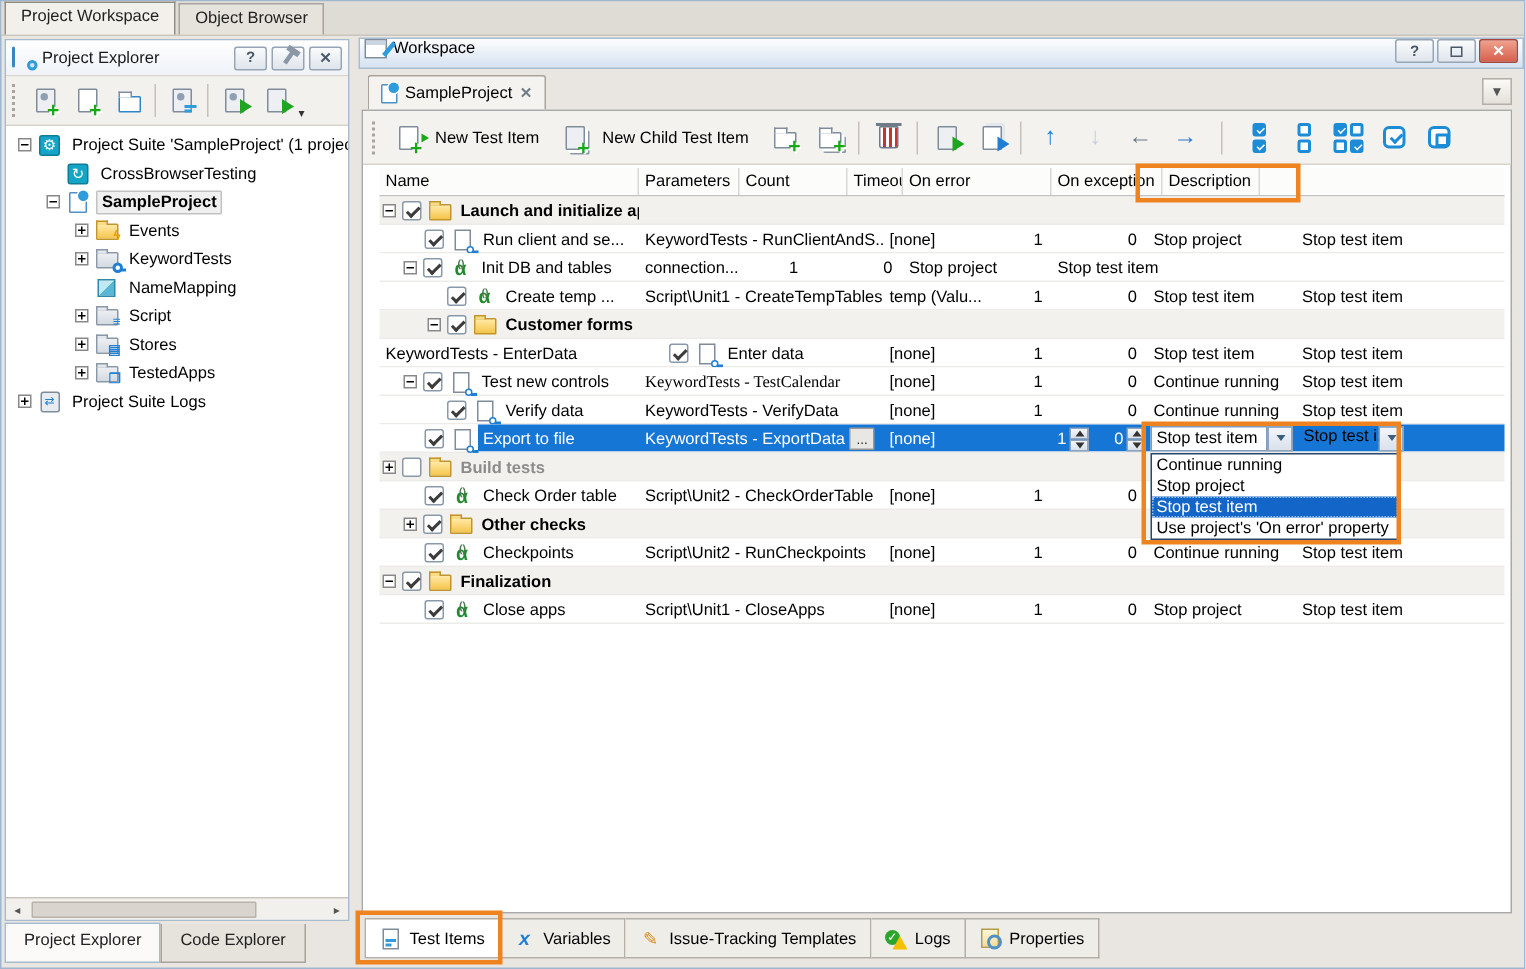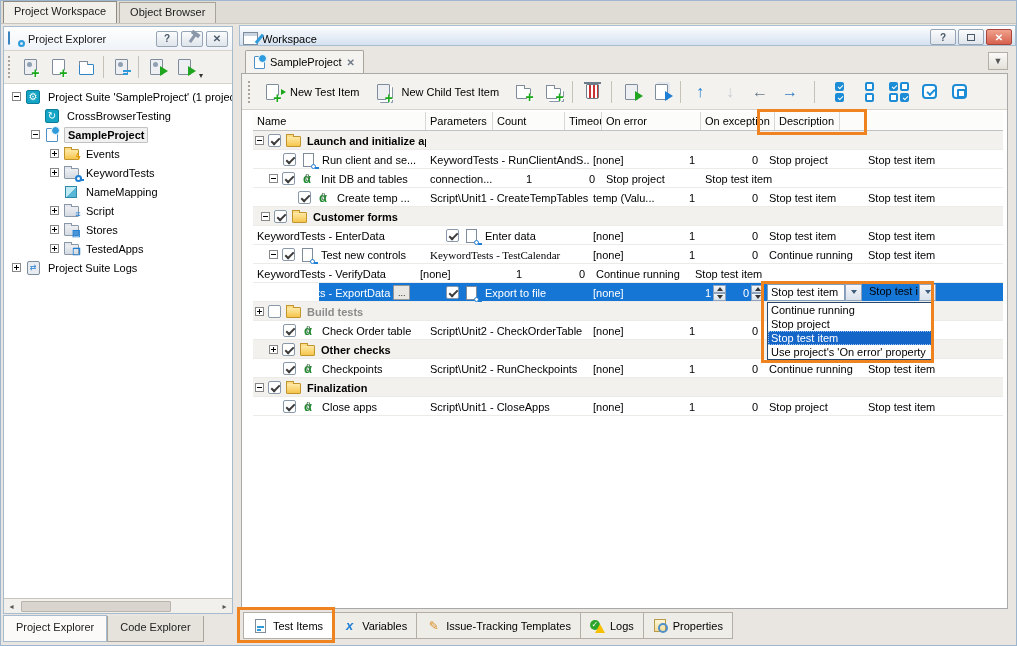--- a/index.html
+++ b/index.html
@@ -71,21 +71,21 @@
 
   .lp-scroll{height:15px;border-top:1px solid #C9C5BC;background:#F2F0EC;display:flex;align-items:center}
   .sbtn{width:15px;height:13px;display:flex;align-items:center;justify-content:center;font-size:8px;color:#555}
   .sthumb{height:11px;background:#D9D5CE;border:1px solid #B8B4AC;border-radius:1px;width:150px;margin-left:2px}
   .lp-tabs{position:absolute;left:2px;top:615px;display:flex;height:26px}
   .lp-tab{padding:5px 12px;border:1px solid #A8A49C;border-top:none;background:#E6E3DC;color:#222}
   .lp-tab.active{background:#FBFAF8;border-top:1px solid #FBFAF8;margin-top:-1px;border-color:#A7BBCF}
 
   
   .ws{position:absolute;left:238px;top:24px;width:777px;height:619px}
-  .ws-header{position:absolute;left:0;top:0;width:100%;height:21px;background:linear-gradient(#FDFDFE,#D5E2F1);border:1px solid #A9BDD1;display:flex;align-items:flex-end;padding:0 3px}
+  .ws-header{position:absolute;left:0;top:0;width:100%;height:21px;background:linear-gradient(#FDFDFE,#D5E2F1);border:1px solid #A9BDD1;display:flex;align-items:flex-start;padding:0 3px}
   .ws-title{margin-left:4px;flex:1}
   .ws-btn{width:26px;height:16px;margin-left:2px;border:1px solid #96A4B4;border-radius:2px;background:linear-gradient(#FAFBFC,#DFE5EC);display:flex;align-items:center;justify-content:center;font-size:10px;font-weight:bold;color:#4A5868}
   .ws-btn.close{background:linear-gradient(#F0A18D,#D6604C);border-color:#A8453A;color:#fff}
   .minbox{width:8px;height:7px;border:1px solid #4A5868}
   .ws-tabbar{position:absolute;left:0;top:23px;width:100%;height:25px;display:flex;align-items:flex-end;padding-left:6px}
   .ws-tab{height:23px;display:flex;align-items:center;gap:5px;padding:0 8px;background:#F5F3EF;border:1px solid #A8A49C;border-bottom:none;border-radius:2px 2px 0 0}
   .ws-tab .x{color:#6E7B88;font-weight:bold;font-size:10px}
   .tab-chevron{position:absolute;right:8px;top:4px;width:20px;height:18px;border:1px solid #B3AFA7;background:linear-gradient(#FBFAF8,#E4E1DA);display:flex;align-items:center;justify-content:center;color:#555;font-size:9px}
   .ws-main{position:absolute;left:2px;top:48px;width:767px;height:536px;background:#fff;border:1px solid #A9A9A9}
   .ws-toolbar{height:36px;display:flex;align-items:center;background:#F4F2EE;border-bottom:1px solid #D8D4CC;padding-left:4px;gap:2px}
@@ -488,21 +488,21 @@
               <span>1</span>
             </div>
             <div class="cell right" style="flex: 0 0 37px;">
               <span>0</span>
             </div>
             <div class="cell txt" style="flex: 0 0 99px;">Stop test item</div>
             <div class="cell txt" style="flex: 0 0 74px;">Stop test item</div>
             <div class="cell txt" style="flex: 0 0 65px;"></div>
           </div>
           <div class="grow group">
-            <div class="cell name-cell" style="flex: 0 0 173px; padding-left: 8px;">
+            <div class="cell name-cell" style="flex: 0 0 173px; padding-left: 19px; margin-left: 13px;">
               <span class="exp"></span>
               <span class="gcb ck"></span>
               <span class="gicon">
                 <span class="mini-fo"></span>
               </span>
               <span class="row-label">Customer forms</span>
             </div>
           </div>
           <div class="grow">
             <div class="cell txt" style="flex: 0 0 163px;">KeywordTests - EnterData</div>
@@ -543,43 +543,52 @@
               <span>1</span>
             </div>
             <div class="cell right" style="flex: 0 0 37px;">
               <span>0</span>
             </div>
             <div class="cell txt" style="flex: 0 0 99px;">Continue running</div>
             <div class="cell txt" style="flex: 0 0 74px;">Stop test item</div>
             <div class="cell txt" style="flex: 0 0 65px;"></div>
           </div>
           <div class="grow">
-            <div class="cell txt" style="flex: 0 0 163px;">KeywordTests - VerifyData</div>
-            <div class="cell txt" style="flex: 0 0 67px;">[none]</div>
-            <div class="cell center" style="flex: 0 0 72px;">
-              <span>1</span>
-            </div>
-            <div class="cell right" style="flex: 0 0 37px;">
-              <span>0</span>
-            </div>
-            <div class="cell txt" style="flex: 0 0 99px;">Continue running</div>
-            <div class="cell txt" style="flex: 0 0 74px;">Stop test item</div>
-            <div class="cell txt" style="flex: 0 0 65px;"></div>
-          </div>
-          <div class="grow selected">
-            <div class="cell txt" style="flex: 0 0 163px;">KeywordTests - ExportData<span class="ellipsis-btn">...</span></div>
-            <div class="cell name-cell" style="flex: 0 0 173px; padding-left: 30px;">
+            <div class="cell name-cell" style="flex: 0 0 173px; padding-left: 45px;">
               <span class="gcb ck"></span>
               <span class="gicon">
                 <span class="gi-keyword">
                   <span class="key-dot" style="right:-3px;bottom:-3px;width:5px;height:5px;border-width:1.5px"></span>
                 </span>
               </span>
+              <span class="row-label">Verify data</span>
+            </div>
+            <div class="cell txt" style="flex: 0 0 163px;">KeywordTests - VerifyData</div>
+            <div class="cell txt" style="flex: 0 0 67px;">[none]</div>
+            <div class="cell center" style="flex: 0 0 72px;">
+              <span>1</span>
+            </div>
+            <div class="cell right" style="flex: 0 0 37px;">
+              <span>0</span>
+            </div>
+            <div class="cell txt" style="flex: 0 0 99px;">Continue running</div>
+            <div class="cell txt" style="flex: 0 0 74px;">Stop test item</div>
+            <div class="cell txt" style="flex: 0 0 65px;"></div>
+          </div>
+          <div class="grow selected">
+            <div class="cell name-cell" style="flex: 0 0 173px; padding-left: 30px;">
+              <span class="gcb ck"></span>
+              <span class="gicon">
+                <span class="gi-keyword">
+                  <span class="key-dot" style="right:-3px;bottom:-3px;width:5px;height:5px;border-width:1.5px"></span>
+                </span>
+              </span>
               <span class="row-label">Export to file</span>
             </div>
+            <div class="cell txt" style="flex: 0 0 163px;">KeywordTests - ExportData<span class="ellipsis-btn">...</span></div>
             <div class="cell txt" style="flex: 0 0 67px;">[none]</div>
             <div class="cell right" style="flex: 0 0 72px; padding-right: 2px;">
               <span>1</span>
               <span class="spin">
                 <span class="up"></span>
                 <span class="dn"></span>
               </span>
             </div>
             <div class="cell right" style="flex: 0 0 37px; padding-right: 1px;">
               <span>0</span>

